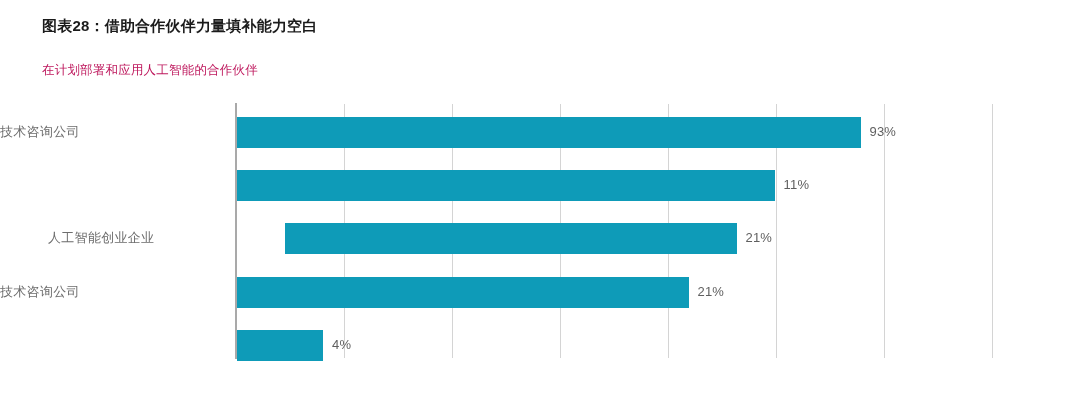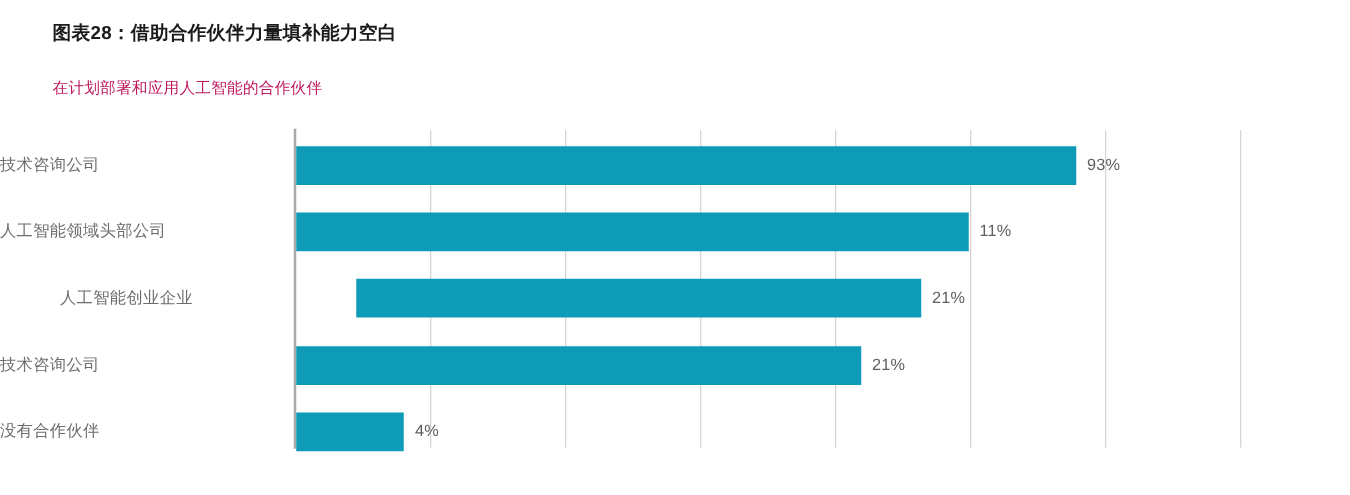--- a/index.html
+++ b/index.html
@@ -124,35 +124,33 @@
         <div class="gridline" style="left: 992px;"></div>
       </div>
     <div class="axis-line"></div>
     <div id="bars">
         <div class="bar-row" style="top: 117px;">
           <div class="cat-label-wrap">技术咨询公司</div>
           <div class="bar" title="技术咨询公司 29%" style="width: 623.5px; background: rgb(14, 155, 184);"></div>
           <div class="bar-value" style="left: 869.5px;">93%</div>
         </div>
         <div class="bar-row" style="top: 170.2px;">
-          <div class="cat-label-wrap">人工智能领域头部公司</div>
           <div class="bar" title="人工智能领域头部公司 25%" style="width: 537.5px; background: rgb(14, 155, 184);"></div>
           <div class="bar-value" style="left: 783.5px;">11%</div>
         </div>
         <div class="bar-row" style="top: 223.4px; margin-left: 48px;">
           <div class="cat-label-wrap">人工智能创业企业</div>
           <div class="bar" title="人工智能创业企业 21%" style="width: 451.5px; background: rgb(14, 155, 184);"></div>
           <div class="bar-value" style="left: 697.5px;">21%</div>
         </div>
         <div class="bar-row" style="top: 276.6px;">
           <div class="cat-label-wrap">技术咨询公司</div>
           <div class="bar" title="互联网企业 21%" style="width: 451.5px; background: rgb(14, 155, 184);"></div>
           <div class="bar-value" style="left: 697.5px;">21%</div>
         </div>
         <div class="bar-row" style="top: 329.8px;">
-          <div class="cat-label-wrap">没有合作伙伴</div>
           <div class="bar" title="没有合作伙伴 4%" style="width: 86px; background: rgb(14, 155, 184);"></div>
           <div class="bar-value" style="left: 332px;">4%</div>
         </div>
       </div>
   </div>
 
 </div>
 
 </body></html>

